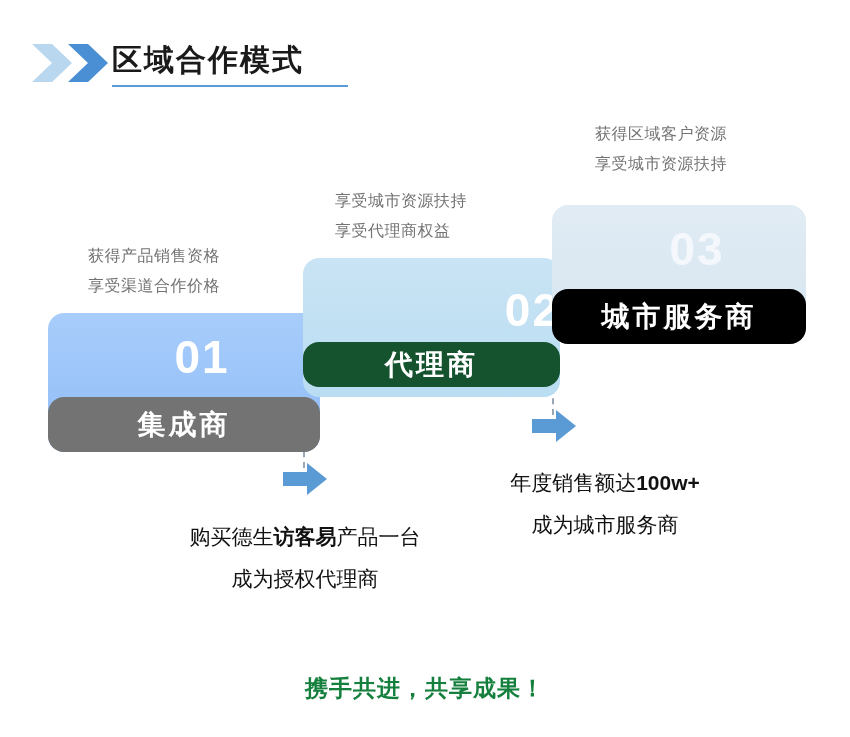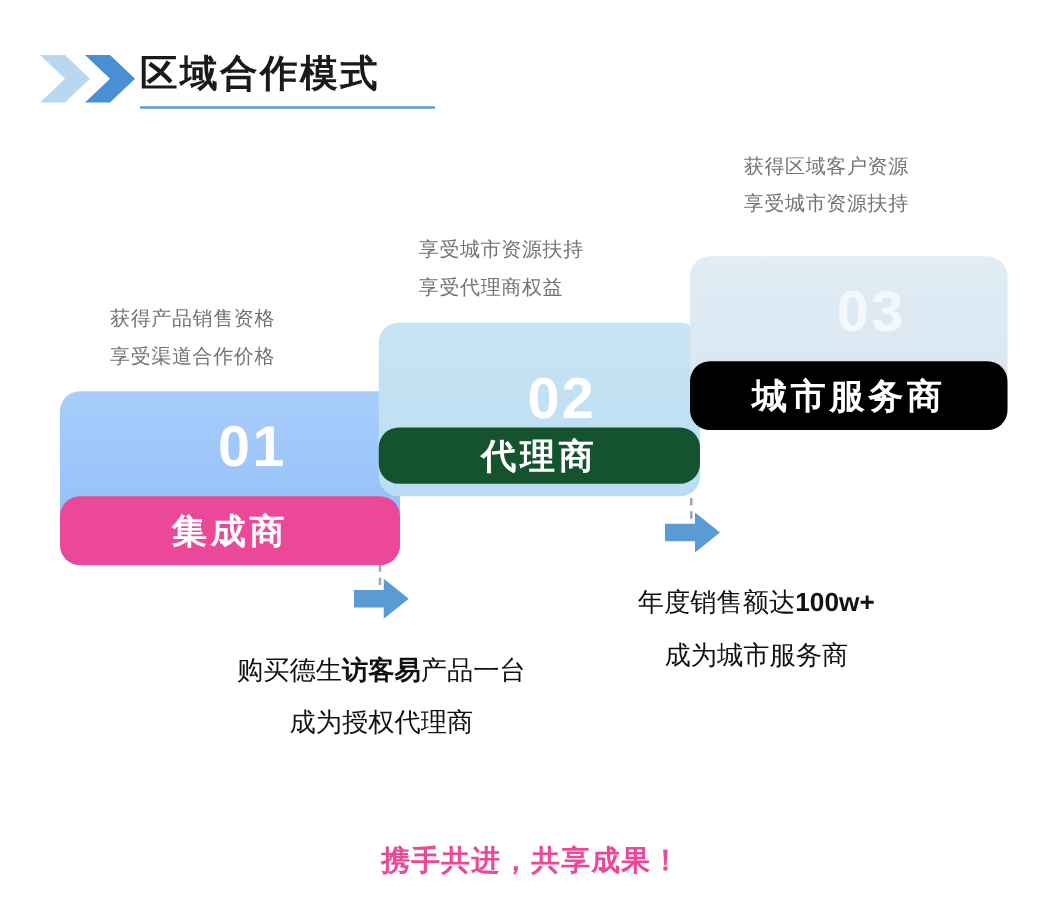--- a/index.html
+++ b/index.html
@@ -54,26 +54,26 @@
     display: flex; align-items: center; justify-content: center;
   }
   .card-band span {
     color: #ffffff; font-weight: bold; font-size: 28px; letter-spacing: 3px;
   }
 
   
   #card1 { left: 48px; top: 313px; width: 272px; height: 139px; z-index: 1; }
   #card1 .card-top { background: linear-gradient(180deg,#a8cdfb 0%, #8fbcf7 100%); }
   #card1 .card-num { top: 16px; }
-  #card1 .card-band { top: 84px; height: 55px; background: #ec4899; }
+  #card1 .card-band { top: 84px; height: 55px; background: #737373; }
 
   
   #card2 { left: 303px; top: 258px; width: 257px; height: 139px; z-index: 2; }
   #card2 .card-top { background: linear-gradient(180deg,#c9e4f4 0%, #b9ddf2 100%); }
-  #card2 .card-num { top: 32px; }
+  #card2 .card-num { top: 24px; text-align: right; }
   #card2 .card-band { top: 84px; height: 45px; background: #14532d; }
 
   
   #card3 { left: 552px; top: 205px; width: 254px; height: 139px; z-index: 3; }
   #card3 .card-top { background: linear-gradient(180deg,#e1ecf4 0%, #d6e5f0 100%); }
   #card3 .card-num { top: 16px; color: #f4f8fc; }
   #card3 .card-band { top: 84px; height: 55px; background: #000000; }
 
   
   .dash {
@@ -92,21 +92,21 @@
     position: absolute; color: #111111; font-size: 21px;
     line-height: 42px; text-align: center; white-space: nowrap;
   }
   .caption b { font-weight: bold; }
   .cap-1 { left: 135px; top: 516px; width: 340px; }
   .cap-2 { left: 435px; top: 462px; width: 340px; }
 
   
   .slogan {
     position: absolute; left: 0; top: 673px; width: 850px;
-    text-align: center; color: #ec4899; font-size: 23px;
+    text-align: center; color: #15803d; font-size: 23px;
     font-weight: bold; letter-spacing: 1px;
   }
 </style>
 </head>
 <body>
 
 <div id="stage">
 
   <div class="chevrons">
     <svg class="chev chev-a" viewBox="0 0 44 42">

